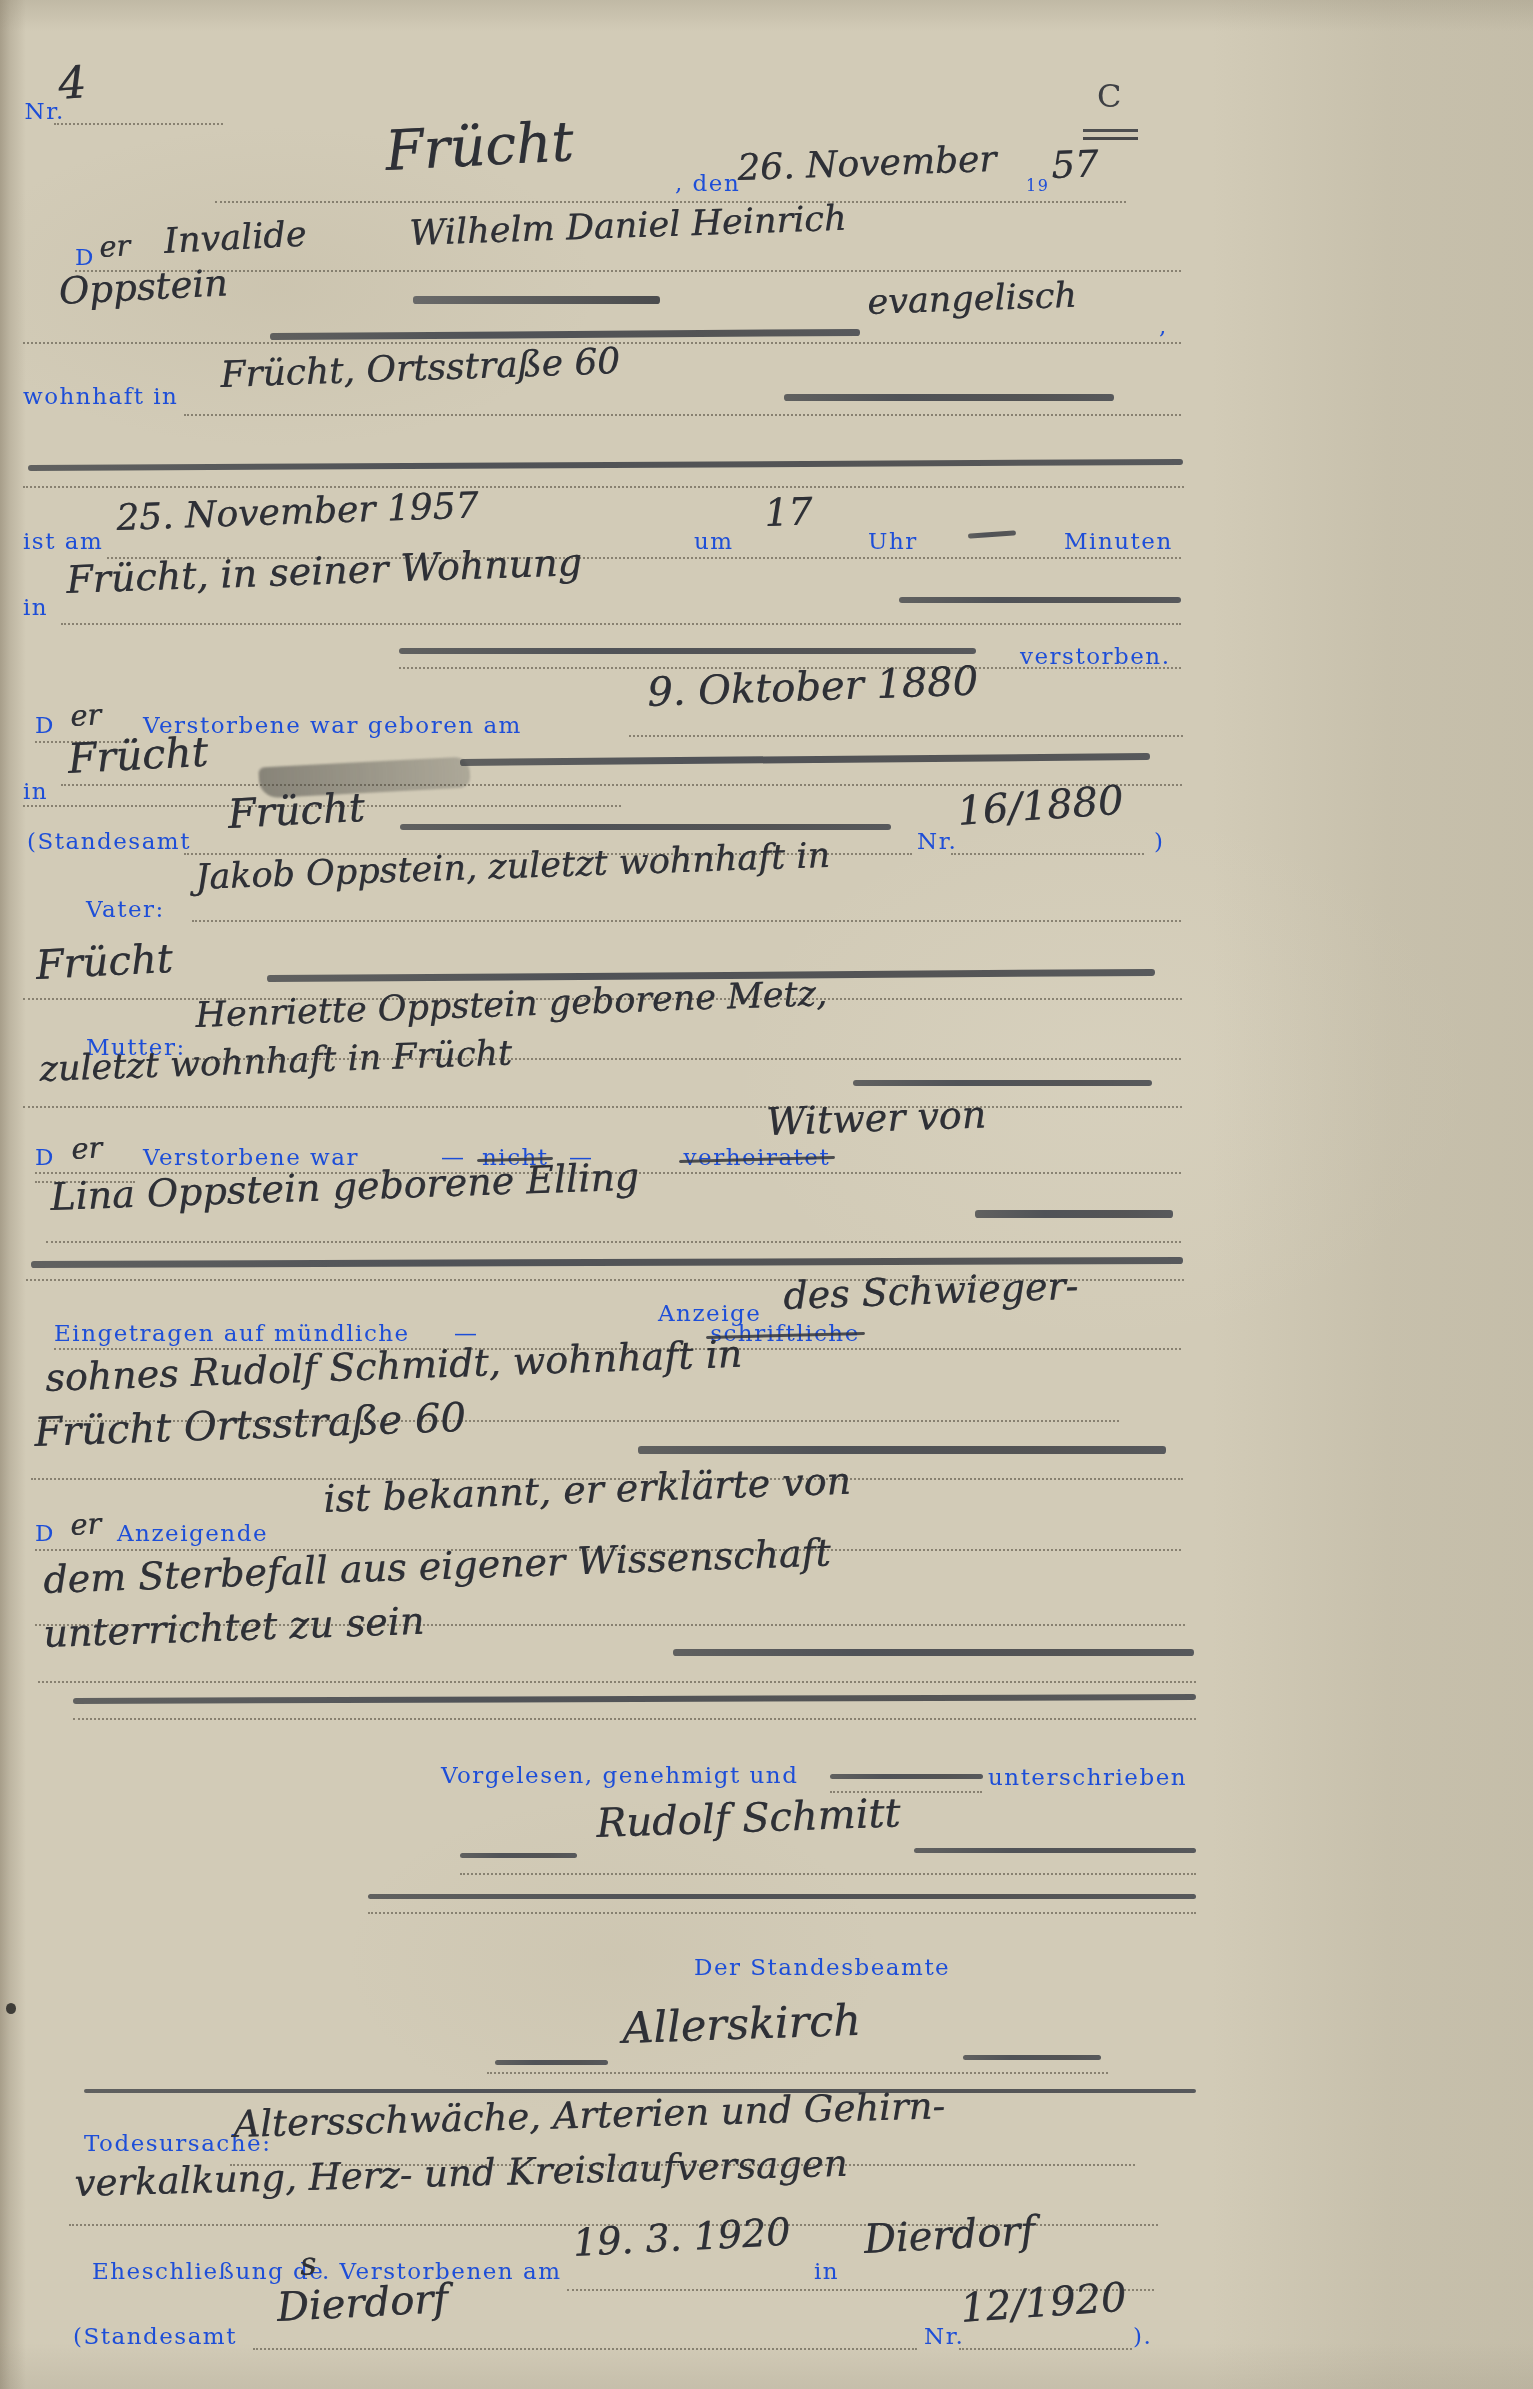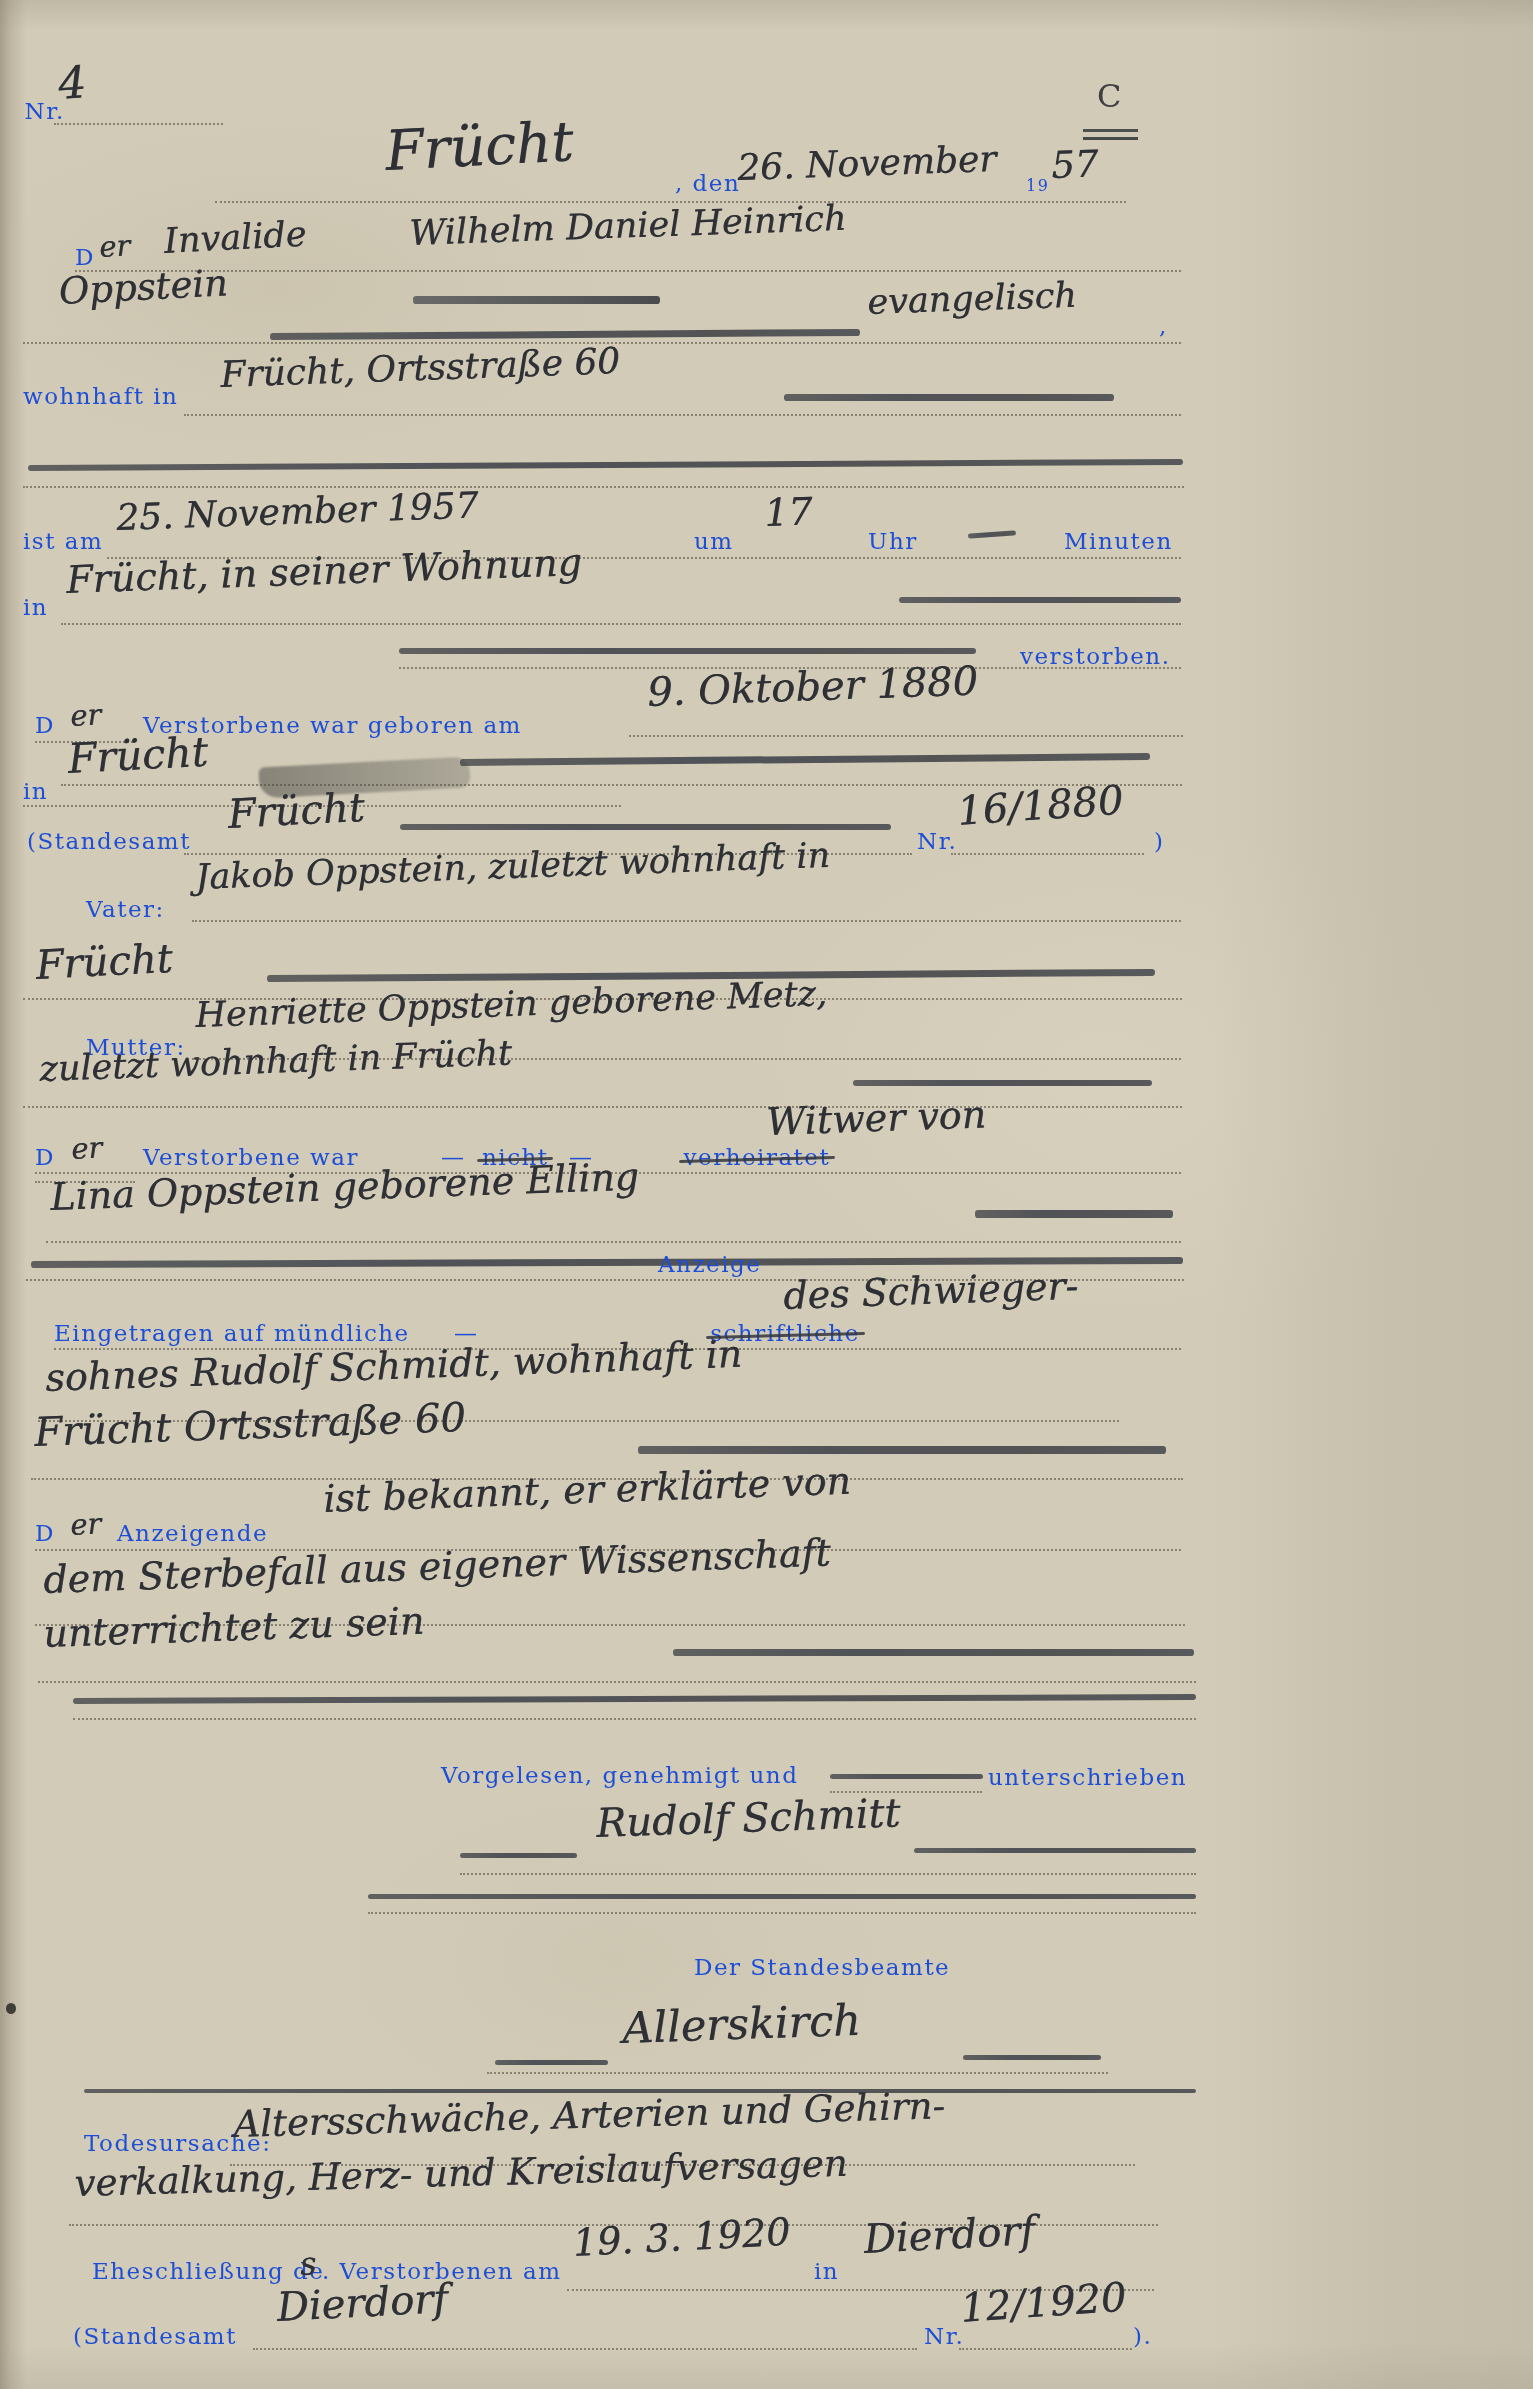--- a/index.html
+++ b/index.html
@@ -171,21 +171,21 @@
   <div class="dot" style="left:46px;top:1241px;width:1135px;"></div>
 
   
   <div class="ink" style="left:31px;top:1259px;width:1152px;height:7px;transform:rotate(-.2deg);"></div>
   <div class="dot" style="left:26px;top:1279px;width:1158px;"></div>
 
   
   <span class="pr" style="left:54px;top:1320px;">Eingetragen auf mündliche</span>
   <span class="pr" style="left:454px;top:1320px;">—</span>
   <span class="pr struck" style="left:489px;top:1320px;">schriftliche</span>
-  <span class="pr" style="left:658px;top:1251px;">Anzeige</span>
+  <span class="pr" style="left:658px;top:1300px;">Anzeige</span>
   <span class="hw" style="left:784px;top:1274px;font-size:38px;transform:rotate(-2deg);">des Schwieger-</span>
   <div class="dot" style="left:54px;top:1348px;width:1127px;"></div>
   <span class="hw" style="left:46px;top:1356px;font-size:38px;transform:rotate(-2deg);">sohnes Rudolf Schmidt, wohnhaft in</span>
   <div class="dot" style="left:38px;top:1420px;width:1081px;"></div>
   <span class="hw" style="left:35px;top:1409px;font-size:40px;transform:rotate(-2deg);">Frücht Ortsstraße 60</span>
   <div class="ink" style="left:638px;top:1446px;width:528px;height:7.7px;"></div>
   <div class="dot" style="left:31px;top:1478px;width:1152px;"></div>
 
   
   <span class="pr" style="left:35px;top:1520px;">D</span>

